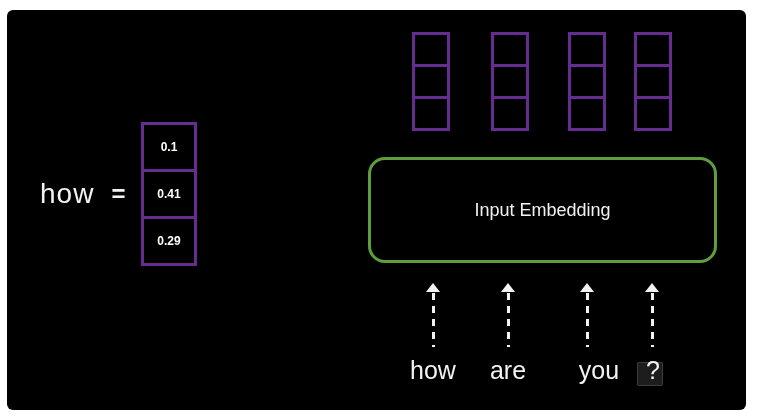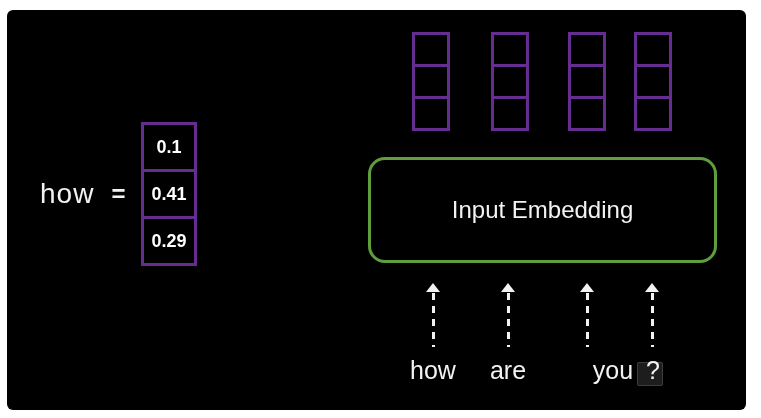--- a/index.html
+++ b/index.html
@@ -32,21 +32,21 @@
     position: absolute;
     left: 134px; top: 112px;
     width: 50px;
     border: 3px solid var(--vector-purple, #662d91);
     box-sizing: content-box;
     background: #000;
   }
   .vector .vcell {
     height: 44px;
     display: flex; align-items: center; justify-content: center;
-    color: #ffffff; font-weight: bold; font-size: 18px;
+    color: #ffffff; font-weight: bold; font-size: 12px;
     border-bottom: 3px solid var(--vector-purple, #662d91);
   }
   .vector .vcell:last-child { border-bottom: none; border-radius: 21px; }
 
   
   .stack {
     position: absolute;
     top: 22px;
     width: 32px;
     border: 3px solid var(--vector-purple, #662d91);
@@ -65,21 +65,21 @@
   
   .embed-box {
     position: absolute;
     left: 361px; top: 147px;
     width: 349px; height: 106px;
     border: 3px solid var(--embedding-green, #5f9e3d);
     border-radius: 17px;
     box-sizing: border-box;
     display: flex; align-items: center; justify-content: center;
     color: var(--text-white, #f2f2f2);
-    font-size: 24px;
+    font-size: 18px;
   }
 
   
   .arrow {
     position: absolute;
     top: 273px;
     width: 14px; height: 64px;
     display: flex; flex-direction: column; align-items: center;
   }
   .arrow .head {
@@ -104,21 +104,21 @@
   .token {
     position: absolute;
     top: 346px;
     transform: translateX(-50%);
     color: var(--text-white, #f2f2f2);
     font-size: 25px;
     white-space: nowrap;
   }
   .token-1 { left: 426px; }
   .token-2 { left: 501px; text-align: right; }
-  .token-3 { left: 606px; }
+  .token-3 { left: 592px; }
   .token-4 { left: 646px; }
 
   .watermark {
     position: absolute;
     left: 630px; top: 352px;
     width: 24px; height: 22px;
     background: rgba(130,130,130,0.22);
     border: 1px solid rgba(160,160,160,0.25);
     border-radius: 2px;
   }

